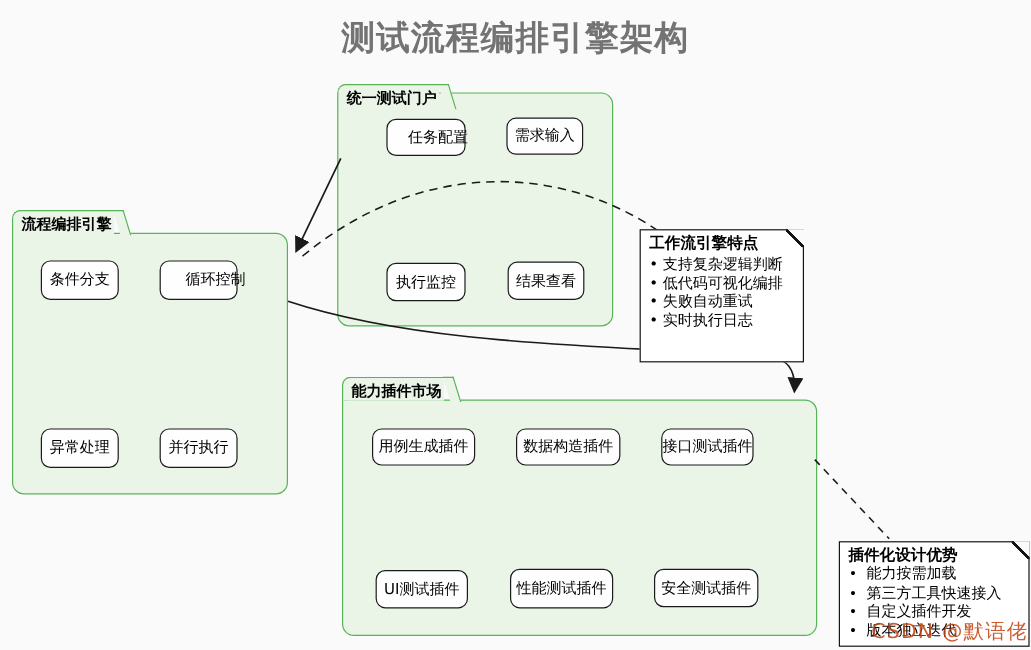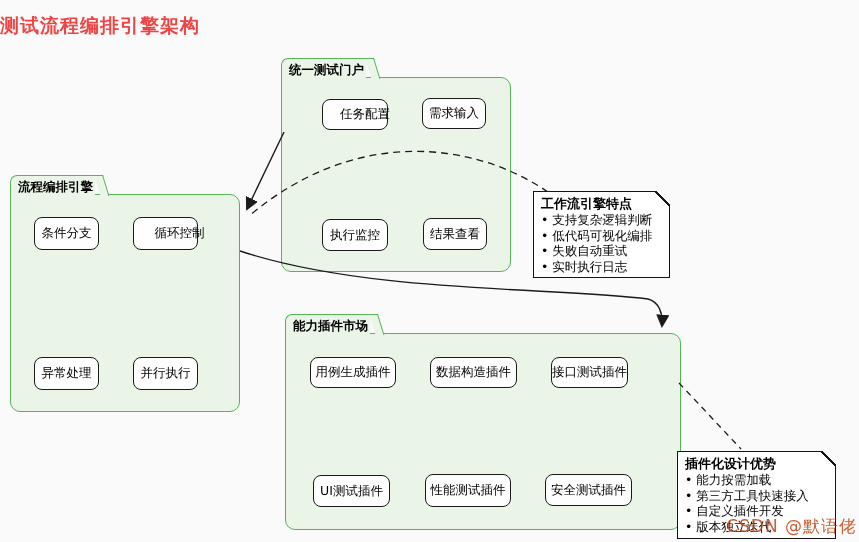--- a/index.html
+++ b/index.html
@@ -5,21 +5,21 @@
   * { margin:0; padding:0; box-sizing:border-box; }
   html,body { width:859px; height:542px; }
   body {
     font-family:"DejaVu Sans","Liberation Sans",sans-serif;
     background:#fafafa; color:#000; overflow:hidden;
   }
   #canvas { position:relative; width:859px; height:542px; background:#fafafa; }
 
   .diagram-title {
     position:absolute; top:13px; left:0; width:100%;
-    font-size:19px; font-weight:bold; color:#ef4444;
+    text-align:center; font-size:28px; font-weight:bold; color:#737373;
     letter-spacing:1px; z-index:1;
   }
 
   
   .pkg-body {
     position:absolute; background:#eaf5e8; border:1.4px solid #57b357;
     border-radius:0 10px 10px 10px; z-index:2;
   }
   .pkg-tab {
     position:absolute; background:#eaf5e8;
@@ -69,21 +69,21 @@
   }
 </style>
 </head>
 <body>
 
 <div id="canvas">
 
   <div class="diagram-title">测试流程编排引擎架构</div>
 
   <div class="pkg-body" style="left:281px; top:77px; width:230px; height:195px;"></div>
-  <div class="pkg-tab" style="left:281px; top:58px;">
+  <div class="pkg-tab" style="left:281px; top:70px;">
     <span>统一测试门户</span>
   </div>
   <div class="ebox" style="left:322px; top:99px;  width:66px; height:31px;padding-left:20px;">任务配置</div>
   <div class="ebox" style="left:422px; top:98px;  width:64px; height:31px;">需求输入</div>
   <div class="ebox" style="left:322px; top:219px; width:66px; height:32px;">执行监控</div>
   <div class="ebox" style="left:423px; top:218px; width:64px; height:32px;">结果查看</div>
 
   <div class="pkg-body" style="left:10px; top:194px; width:230px; height:218px;"></div>
   <div class="pkg-tab" style="left:10px; top:175px;text-align:right;">
     <span>流程编排引擎</span>
@@ -109,32 +109,32 @@
       <marker id="arrowhead" viewBox="0 0 10 10" refX="8.5" refY="5" markerWidth="9.5" markerHeight="9.5" orient="auto">
         <path d="M0,0 L10,5 L0,10 z" fill="#1a1a1a"></path>
       </marker>
     </defs>
     <path class="solid-line" marker-end="url(#arrowhead)" d="M284,132 L247,209"></path>
     <path class="dashed-line" d="M548,192 C470,139 352,129 249,216"></path>
     <path class="solid-line" marker-end="url(#arrowhead)" d="M240,251 C370,294 560,287 648,299 C659,302 663,313 662,326"></path>
     <path class="dashed-line" style="stroke-dasharray:6 5" d="M679,383 L741,449"></path>
   </svg>
 
-  <div class="note" style="left:533px; top:191px; width:137px; height:87px;">
+  <div class="note" style="left:533px; top:191px; width:137px; height:111px;">
     <div class="note-fold"></div>
     <div class="note-title">工作流引擎特点</div>
     <ul>
       <li>支持复杂逻辑判断</li>
       <li>低代码可视化编排</li>
       <li>失败自动重试</li>
       <li>实时执行日志</li>
     </ul>
   </div>
 
-  <div class="note" style="left:677px; top:451px; width:159px; height:88px;">
+  <div class="note" style="left:699px; top:451px; width:159px; height:88px;font-family:Liberation Mono, monospace;">
     <div class="note-fold"></div>
     <div class="note-title">插件化设计优势</div>
     <ul>
       <li>能力按需加载</li>
       <li>第三方工具快速接入</li>
       <li>自定义插件开发</li>
       <li>版本独立迭代</li>
     </ul>
   </div>
 

